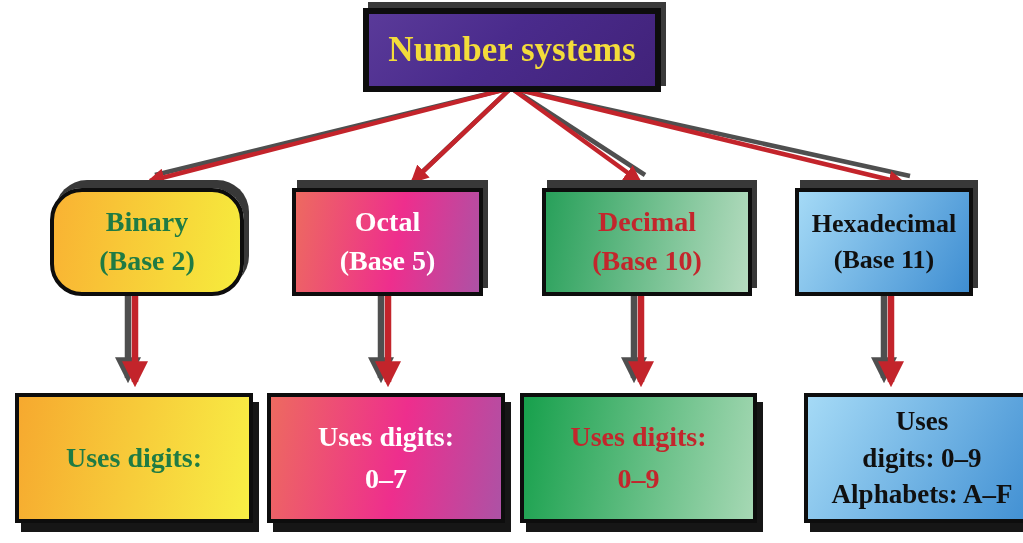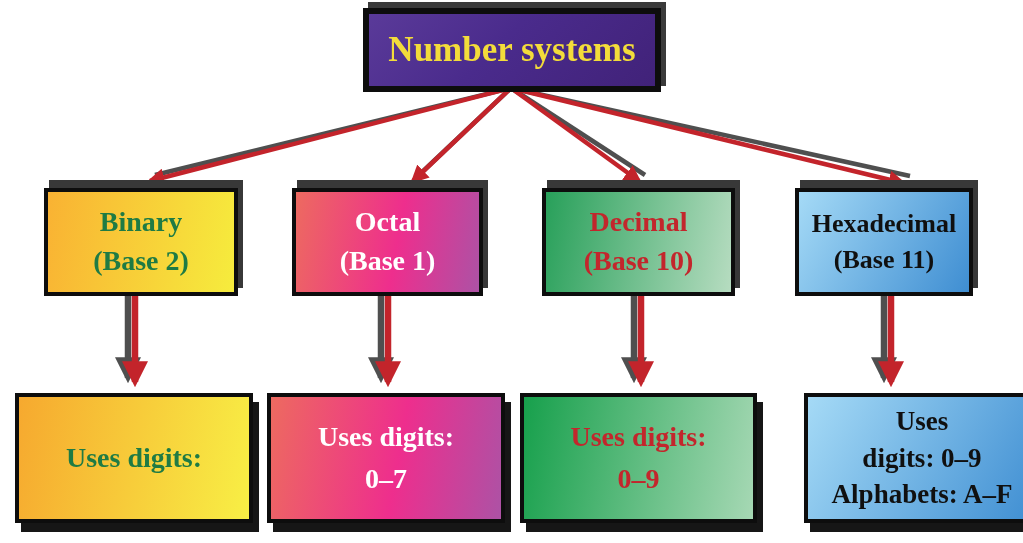--- a/index.html
+++ b/index.html
@@ -29,23 +29,23 @@
     font-size:35px;
     box-shadow:5px -6px 0 #3a3a3a;
   }
   
   .branch{
     top:188px;width:194px;height:108px;
     border:4px solid #0d0d0d;
     font-size:28px;line-height:1.38;
     box-shadow:5px -8px 0 #383838;
   }
-  .branch.binary{left:44px;background:linear-gradient(100deg,#f9b233 0%,#f6ec3d 100%);color:#1f7b44;}
+  .branch.binary{left:50px;background:linear-gradient(100deg,#f9b233 0%,#f6ec3d 100%);color:#1f7b44;border-radius:32px;}
   .branch.octal{left:292px;width:191px;background:linear-gradient(100deg,#ed6a60 0%,#ee2e8d 55%,#ad52a5 100%);color:#ffffff;}
-  .branch.decimal{left:542px;width:193px;background:linear-gradient(100deg,#28a05a 0%,#b6dcc0 100%);color:#c3262c;}
+  .branch.decimal{left:542px;width:210px;background:linear-gradient(100deg,#28a05a 0%,#b6dcc0 100%);color:#c3262c;}
   .branch.hexadecimal{left:795px;width:178px;background:linear-gradient(120deg,#a5daf6 0%,#3f8ed2 100%);color:#101010;font-size:26px;}
   
   .uses{
     top:393px;width:238px;height:130px;
     border:4px solid #0d0d0d;
     font-size:28px;line-height:1.5;
     box-shadow:6px 9px 0 #161616;
   }
   .uses.binary{left:15px;background:linear-gradient(100deg,#f6a92f 0%,#f8ef45 100%);color:#1f7b44;}
   .uses.octal{left:267px;background:linear-gradient(100deg,#ed6a60 0%,#ee2e8d 55%,#ad52a5 100%);color:#ffffff;}
@@ -99,21 +99,21 @@
   <div class="box root">
     <span>Number systems</span>
   </div>
 
   <div class="box branch binary">
     <span>Binary</span>
     <span>(Base 2)</span>
   </div>
   <div class="box branch octal">
     <span>Octal</span>
-    <span>(Base 1)</span>
+    <span>(Base 5)</span>
   </div>
   <div class="box branch decimal">
     <span>Decimal</span>
     <span>(Base 10)</span>
   </div>
   <div class="box branch hexadecimal">
     <span>Hexadecimal</span>
     <span>(Base 11)</span>
   </div>
 

